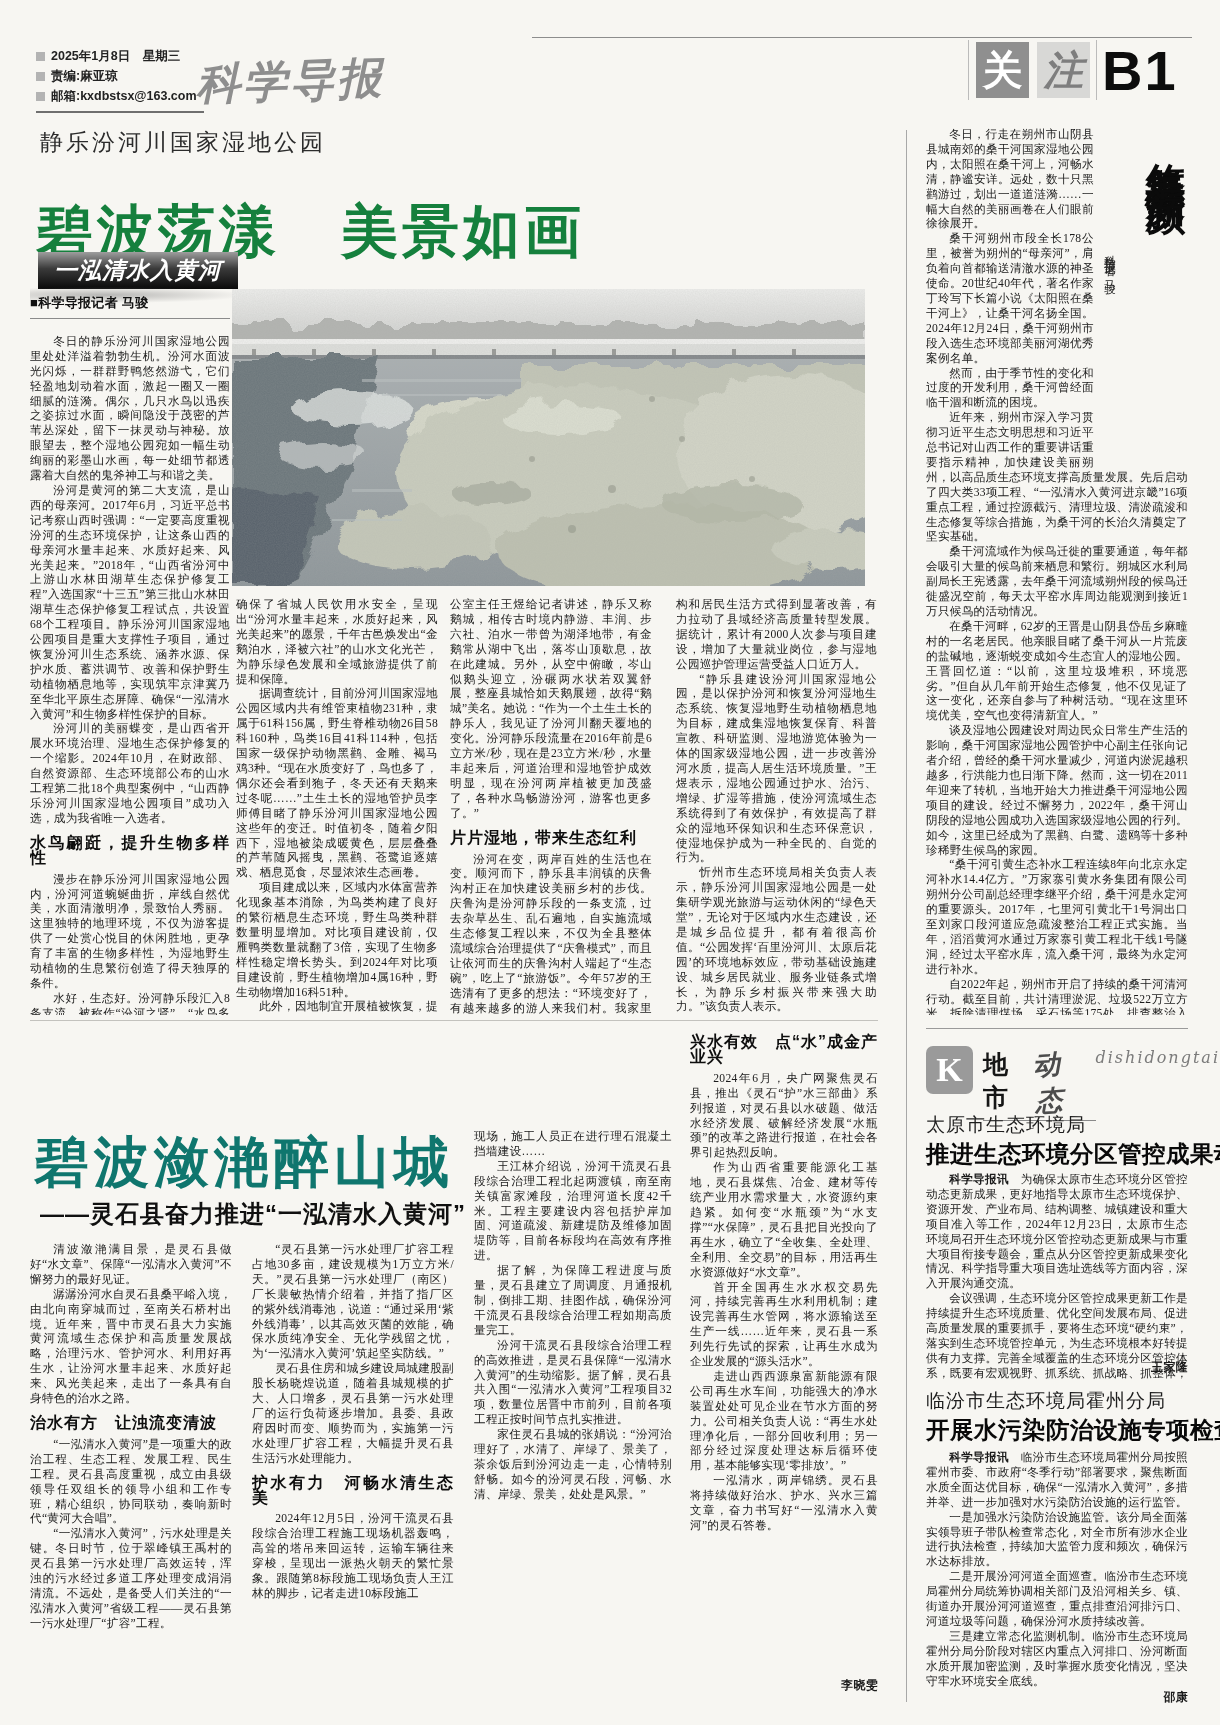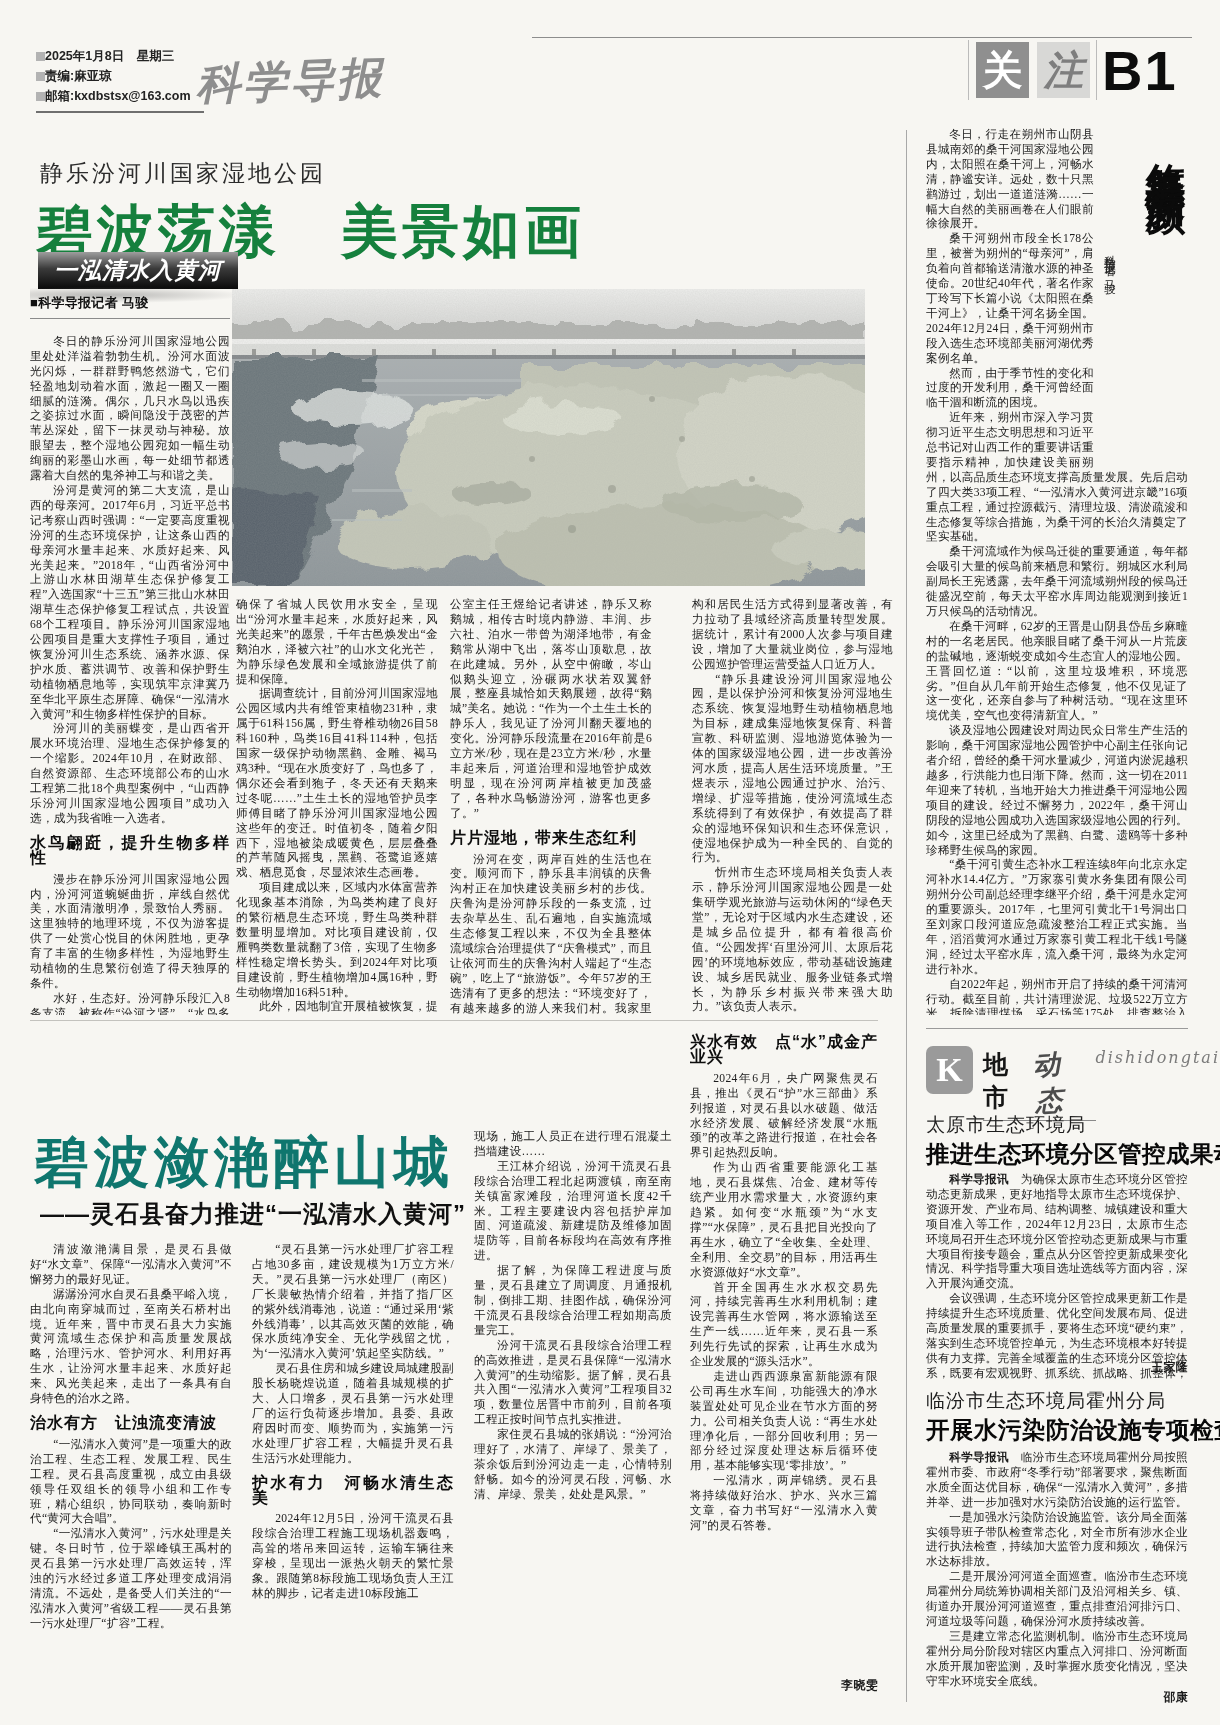--- a/index.html
+++ b/index.html
@@ -2,31 +2,31 @@
 <html><head>
 <meta charset="utf-8">
 <style>
   html,body{margin:0;padding:0;background:#e9e8e4;}
   .page{position:relative;width:1220px;height:1725px;margin:0 auto;background:#f7f6f2;
         font-family:"Liberation Serif", serif;color:#1a1a1a;overflow:hidden;}
   
   .top-rule{position:absolute;left:532px;top:37px;width:660px;height:1px;background:#8d8d8d;}
   .hdr-info{position:absolute;left:36px;top:46px;width:168px;border-bottom:2px solid #6f6f6f;padding-bottom:5px;
             font-family:"Liberation Sans", sans-serif;font-size:12.5px;font-weight:bold;color:#222;}
-  .hdr-row{display:flex;align-items:center;line-height:20px;white-space:nowrap;}
+  .hdr-row{display:flex;align-items:center;gap:6px;line-height:20px;white-space:nowrap;}
   .sq{width:9px;height:9px;background:#b3b3b3;flex:0 0 auto;}
   .masthead{position:absolute;left:196px;top:52px;font-family:"DejaVu Serif", serif;font-style:italic;font-weight:bold;
             font-size:44px;color:#8e8e8e;letter-spacing:3px;transform:rotate(-2deg);}
   .zone-blk{position:absolute;top:42px;width:53px;height:56px;display:flex;align-items:center;justify-content:center;}
   .zone-guan{left:976px;background:#8f8f8f;color:#fff;font-family:"Liberation Sans", sans-serif;font-weight:bold;font-size:40px;}
   .zone-zhu{left:1037px;background:#d8d8d6;color:#7e7e7e;font-family:"DejaVu Serif", serif;font-style:italic;font-weight:bold;font-size:40px;}
   .zone-line{position:absolute;top:40px;width:1px;height:60px;background:#bbb;}
   .page-no{position:absolute;left:1102px;top:38px;font-family:Liberation Sans, sans-serif;font-weight:bold;font-size:56px;color:#0d0d0d;letter-spacing:2px;}
   
-  .kicker{position:absolute;left:40px;top:158px;font-family:Liberation Mono, monospace;font-size:23px;color:#2c2c2c;letter-spacing:3px;}
+  .kicker{position:absolute;left:40px;top:127px;font-family:Liberation Mono, monospace;font-size:23px;color:#2c2c2c;letter-spacing:3px;}
   .headline{position:absolute;left:36px;top:194px;font-family:"Liberation Sans", sans-serif;font-weight:800;
             font-size:57px;color:#15803d;letter-spacing:4px;white-space:nowrap;}
   .badge{position:absolute;left:38px;top:252px;width:200px;height:37px;
          background:linear-gradient(180deg,#9e9e9e 0%,#3a3a3a 45%,#0a0a0a 100%);
          color:#fff;font-family:"Liberation Sans", sans-serif;font-weight:bold;font-style:italic;font-size:23px;
          display:flex;align-items:center;justify-content:center;letter-spacing:1px;}
   .badge::after{content:"";position:absolute;left:-8px;bottom:-14px;width:215px;height:16px;
          background:radial-gradient(ellipse at 35% 50%, rgba(130,130,130,.55), rgba(130,130,130,0) 72%);}
   .photo{position:absolute;left:232px;top:289px;width:633px;height:297px;background:#b9bcb9;}
   .photo svg{display:block;}
@@ -36,21 +36,21 @@
   .para{margin:0;text-indent:2em;}
   .para.cont{text-indent:0;}
   .lead{font-family:"Liberation Sans", sans-serif;font-weight:bold;}
   .sub-head{font-family:"Liberation Sans", sans-serif;font-weight:bold;font-size:16px;letter-spacing:1px;
             color:#0e0e0e;margin:9px 0 7px;text-indent:0;}
   .byline{font-family:"Liberation Sans", sans-serif;font-weight:bold;font-size:13px;color:#111;
           border-bottom:1px solid #8b8b8b;padding-bottom:7px;margin-bottom:16px;}
   .col-main1{left:30px;top:296px;width:200px;height:719px;}
   .col-main2{left:236px;top:598px;width:202px;height:417px;}
   .col-main3{left:450px;top:598px;width:202px;height:417px;}
-  .col-main4{left:692px;top:598px;width:201px;height:417px;}
+  .col-main4{left:676px;top:598px;width:201px;height:417px;}
   
   .v-divider{position:absolute;left:906px;top:130px;width:1px;height:1572px;background:#a8a8a8;}
   .right-article{left:926px;top:128px;width:262px;height:887px;}
   .rt-float{float:right;width:88px;height:332px;position:relative;margin-left:6px;}
   .v-title{position:absolute;right:0;top:2px;writing-mode:vertical-rl;text-orientation:upright;
            font-family:"Liberation Serif", serif;font-weight:bold;font-size:40px;line-height:46px;
            letter-spacing:5px;color:#0b0b0b;}
   .v-byline{position:absolute;left:2px;top:118px;writing-mode:vertical-rl;text-orientation:upright;
             font-family:"Liberation Sans", sans-serif;font-size:11.5px;color:#222;letter-spacing:2px;}
   .rt-rule{position:absolute;left:926px;top:1028px;width:262px;height:1px;background:#9a9a9a;}

